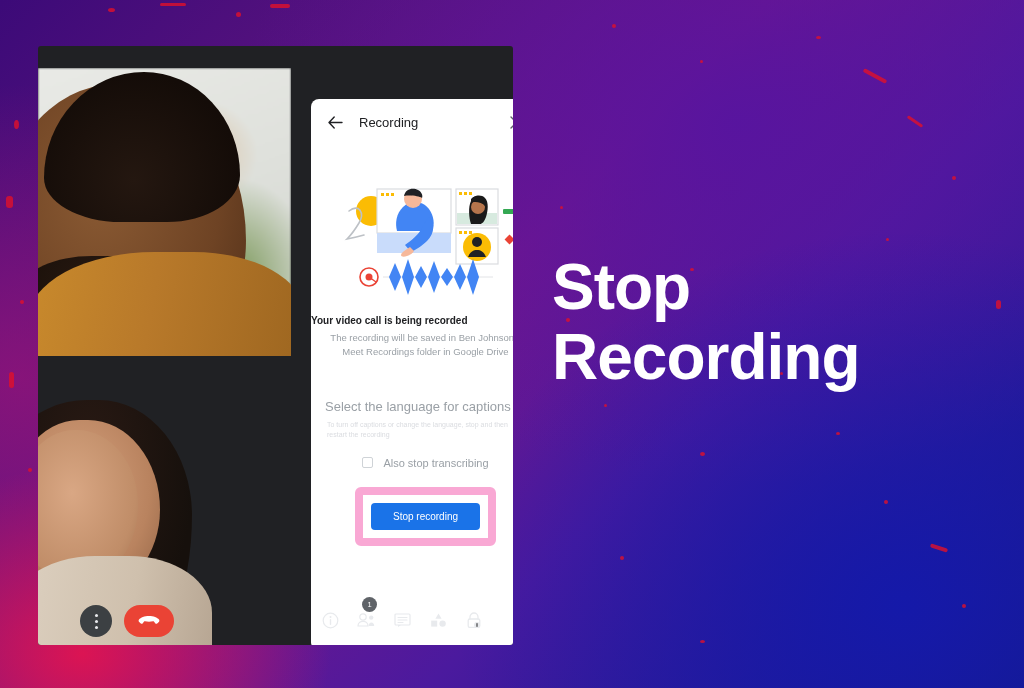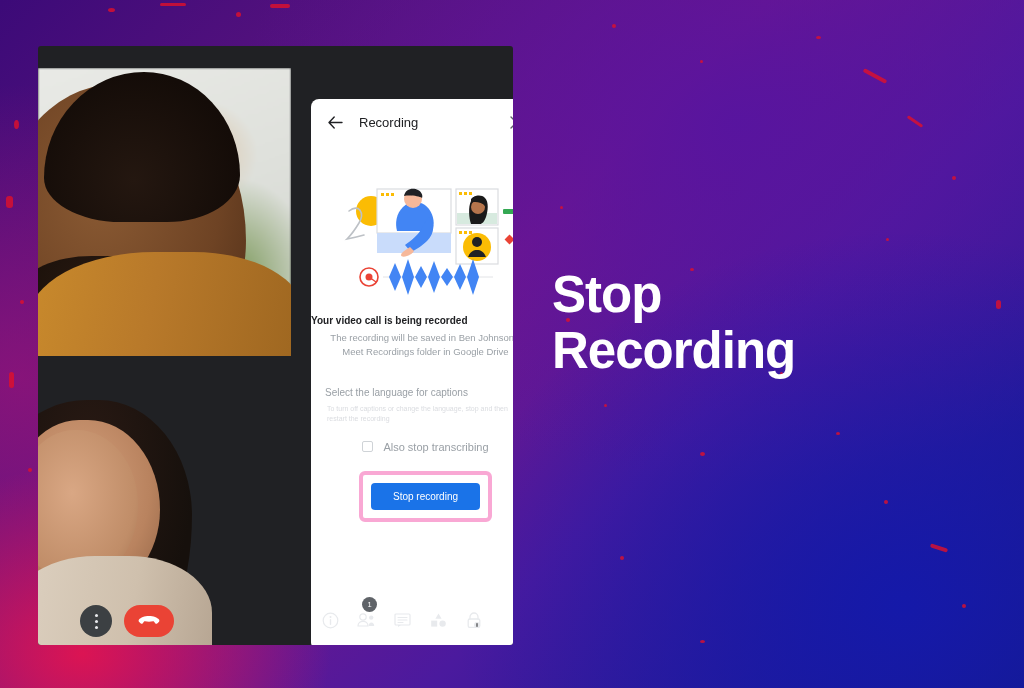--- a/index.html
+++ b/index.html
@@ -114,55 +114,55 @@
   .panel-title { font-size:13px; color:#202124; margin-left:14px; }
   .icon-btn { width:20px; height:20px; display:flex; align-items:center; justify-content:center; cursor:pointer; }
   .spacer { flex:1; }
 
   .illus { position:relative; width:100%; height:150px; margin-top:20px; }
   .illus svg { position:absolute; left:50%; top:0; transform:translateX(-50%); }
 
   .headline { text-align:left; font-size:10px; color:#202124; font-weight:bold; }
   .subtext { text-align:center; font-size:9.5px; color:#9aa0a6; line-height:1.45; margin-top:5px; padding:0 16px; }
 
-  .field-label { font-size:10px; color:#9aa0a6; margin:28px 0 6px 14px; }
+  .field-label { font-size:13px; color:#9aa0a6; margin:40px 0 6px 14px; }
   .select-box {
     margin:0 14px; height:34px; background:#f5f5f5; border-bottom:1px solid #dadce0;
     border-radius:4px 4px 0 0; display:flex; align-items:center; padding:0 10px; cursor:pointer;
   }
   .select-value { font-size:10px; color:#b0b4b8; flex:1; }
   .caret { width:0;height:0;border-left:4px solid transparent;border-right:4px solid transparent;border-top:4px solid #b0b4b8; }
   .helper { font-size:7px; color:#dadce0; line-height:1.5; margin:6px 16px 0; }
 
   .checkbox-row { display:flex; align-items:center; justify-content:center; gap:10px; margin-top:16px; }
   .cb { width:11px; height:11px; border:1px solid #cfd3d7; border-radius:2px; background:#fff; cursor:pointer; }
   .cb-label { font-size:11px; color:#9aa0a6; }
 
   .btn-wrap { display:flex; justify-content:center; margin-top:18px; }
-  .highlight-ring { padding:8px; border:4px solid #f9a8d4; border-radius:6px; background:#fff; }
+  .highlight-ring { padding:8px; border:8px solid #f9a8d4; border-radius:6px; background:#fff; }
   .stop-btn {
     background:#1a73e8; color:#fff; font-size:10px; border:none; border-radius:4px;
     padding:8px 22px; cursor:pointer; font-family:"Liberation Sans", sans-serif;
   }
 
   
   .bottom-bar {
     position:absolute; left:253px; bottom:0; width:222px; height:50px;
     display:flex; align-items:center; justify-content:center; gap:16px;
   }
   .bar-icon { position:relative; width:20px; height:20px; display:flex; align-items:center; justify-content:center; cursor:pointer; }
   .badge {
     position:absolute; top:-13px; left:6px; min-width:15px; height:15px; border-radius:50%;
     background:#5f6368; color:#fff; font-size:7.5px; display:flex; align-items:center; justify-content:center;
   }
 
   
   .promo {
-    position:absolute; left:552px; top:267px; width:430px;
-    color:#fff; font-size:51px; font-weight:bold; line-height:1.1; letter-spacing:-1px;
+    position:absolute; left:552px; top:252px; width:430px;
+    color:#fff; font-size:64px; font-weight:bold; line-height:1.1; letter-spacing:-1px;
   }
 </style>
 </head>
 <body>
 
 <div class="speckles">
   <div class="sp" style="left:108px;top:8px;width:7px;height:4px;"></div>
   <div class="sp" style="left:160px;top:3px;width:26px;height:3px;border-radius:2px;"></div>
   <div class="sp" style="left:236px;top:12px;width:5px;height:5px;"></div>
   <div class="sp" style="left:270px;top:4px;width:20px;height:4px;border-radius:2px;"></div>

